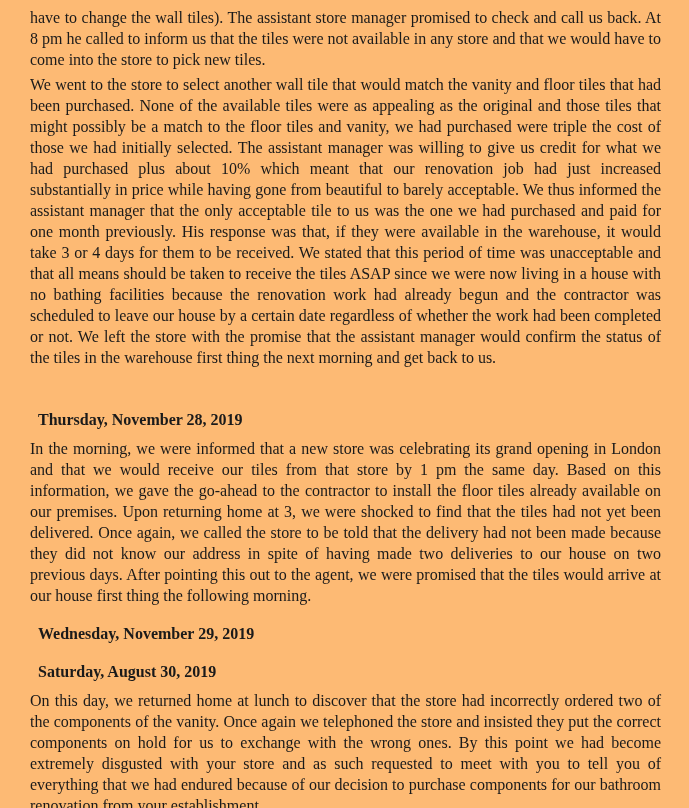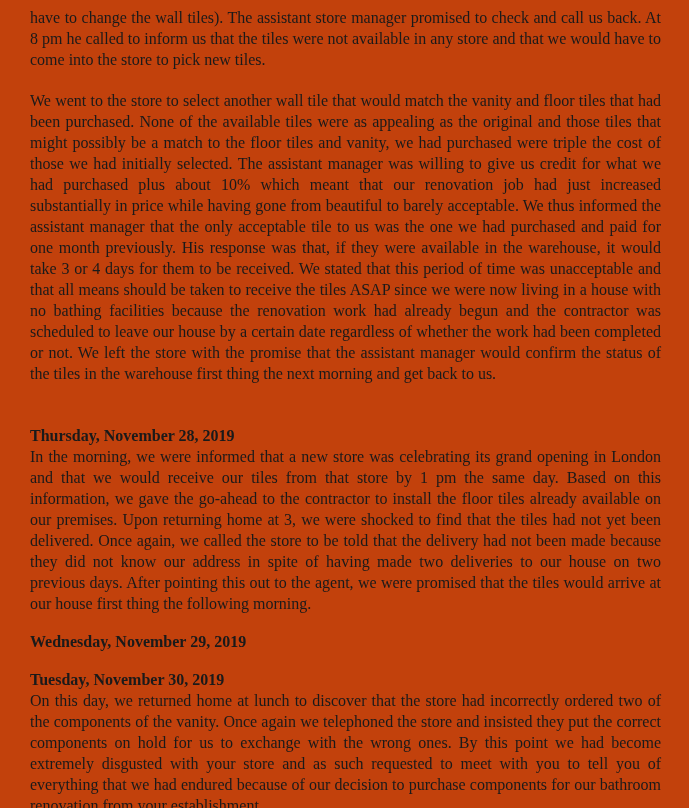--- a/index.html
+++ b/index.html
@@ -3,56 +3,56 @@
 <meta charset="utf-8">
 <style>
   html, body {
     margin: 0;
     padding: 0;
     background: #ffffff;
   }
   .page {
     width: 689px;
     height: 808px;
-    background: #c2410c;
+    background: #fdba74;
     box-sizing: border-box;
     padding: 7px 28px 0 30px;
     overflow: hidden;
     font-family: "Liberation Serif", "DejaVu Serif", serif;
     font-size: 16px;
     line-height: 21px;
     color: #1a1a1a;
   }
   .para {
     margin: 0;
     text-align: justify;
     text-align-last: left;
   }
   .heading {
-    margin: 0;
+    margin: 8px;
     font-weight: bold;
     font-size: 16px;
     line-height: 21px;
     text-align: left;
   }
-  .mt-para { margin-top: 20px; }
+  .mt-para { margin-top: 4px; }
   .mt-section { margin-top: 17px; }
   .mt-section-large { margin-top: 41px; }
 </style>
 </head>
 <body>
 
 <div class="page">
   <p class="para">have to change the wall tiles). The assistant store manager promised to check and call us back. At 8 pm he called to inform us that the tiles were not available in any store and that we would have to come into the store to pick new tiles.</p>
 
   <p class="para mt-para">We went to the store to select another wall tile that would match the vanity and floor tiles that had been purchased. None of the available tiles were as appealing as the original and those tiles that might possibly be a match to the floor tiles and vanity, we had purchased were triple the cost of those we had initially selected. The assistant manager was willing to give us credit for what we had purchased plus about 10% which meant that our renovation job had just increased substantially in price while having gone from beautiful to barely acceptable. We thus informed the assistant manager that the only acceptable tile to us was the one we had purchased and paid for one month previously. His response was that, if they were available in the warehouse, it would take 3 or 4 days for them to be received. We stated that this period of time was unacceptable and that all means should be taken to receive the tiles ASAP since we were now living in a house with no bathing facilities because the renovation work had already begun and the contractor was scheduled to leave our house by a certain date regardless of whether the work had been completed or not. We left the store with the promise that the assistant manager would confirm the status of the tiles in the warehouse first thing the next morning and get back to us.</p>
 
   <h3 class="heading mt-section-large">Thursday, November 28, 2019</h3>
 
   <p class="para">In the morning, we were informed that a new store was celebrating its grand opening in London and that we would receive our tiles from that store by 1 pm the same day. Based on this information, we gave the go-ahead to the contractor to install the floor tiles already available on our premises. Upon returning home at 3, we were shocked to find that the tiles had not yet been delivered. Once again, we called the store to be told that the delivery had not been made because they did not know our address in spite of having made two deliveries to our house on two previous days. After pointing this out to the agent, we were promised that the tiles would arrive at our house first thing the following morning.</p>
 
   <h3 class="heading mt-section">Wednesday, November 29, 2019</h3>
 
 
-  <h3 class="heading mt-section">Tuesday, November 30, 2019</h3>
+  <h3 class="heading mt-section">Saturday, August 30, 2019</h3>
 
   <p class="para">On this day, we returned home at lunch to discover that the store had incorrectly ordered two of the components of the vanity. Once again we telephoned the store and insisted they put the correct components on hold for us to exchange with the wrong ones. By this point we had become extremely disgusted with your store and as such requested to meet with you to tell you of everything that we had endured because of our decision to purchase components for our bathroom renovation from your establishment.</p>
 </div>
 
 </body></html>

